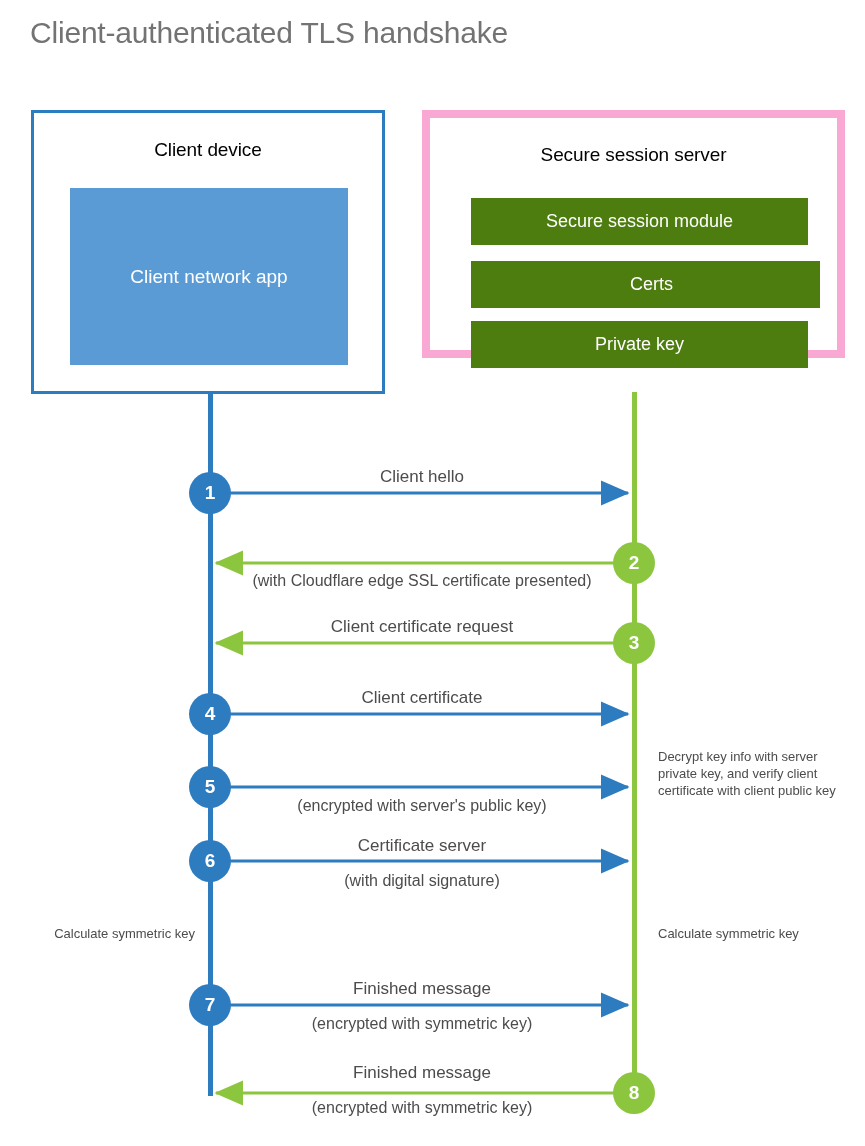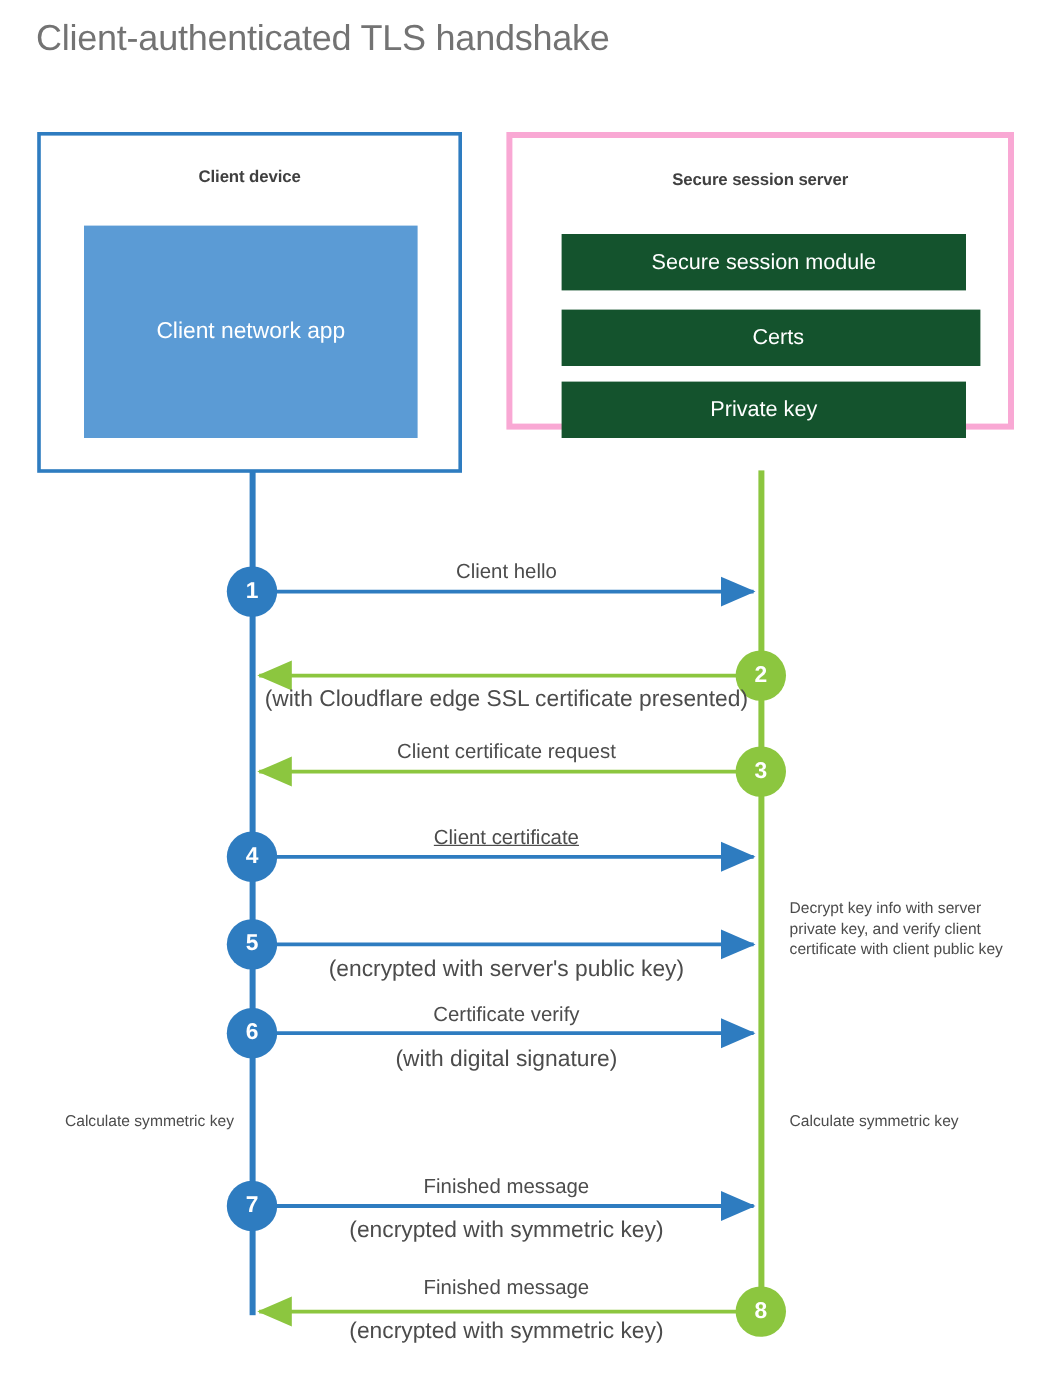--- a/index.html
+++ b/index.html
@@ -9,31 +9,31 @@
 
   .canvas{position:absolute;left:0;top:0;width:865px;height:1146px;}
 
   
   .title{position:absolute;left:30px;top:16px;font-size:30px;color:#737373;
          font-weight:400;letter-spacing:-0.2px;white-space:nowrap;}
 
   
   .panel{position:absolute;background:#ffffff;box-sizing:border-box;}
   .panel.client{left:31px;top:110px;width:354px;height:284px;border:3px solid #2e7cc0;}
-  .panel.server{left:422px;top:110px;width:423px;height:248px;border:5px solid #f9a8d4;}
+  .panel.server{left:422px;top:110px;width:423px;height:248px;border:8px solid #f9a8d4;}
 
   .panel-title{position:absolute;left:0;right:0;top:26px;text-align:center;
-               font-size:14px;font-weight:bold;color:#404040;letter-spacing:-0.1px;}
+               font-size:19px;font-weight:normal;color:#000000;letter-spacing:-0.1px;}
 
   .client-app{position:absolute;left:36px;top:75px;width:278px;height:177px;
               background:#5b9bd5;display:flex;align-items:center;justify-content:center;}
   .client-app span{color:#ffffff;font-size:19px;line-height:26px;text-align:center;
                    font-weight:400;}
 
-  .srv-bar{position:absolute;left:41px;width:337px;height:47px;background:#14532d;
+  .srv-bar{position:absolute;left:41px;width:337px;height:47px;background:#4d7c0f;
            display:flex;align-items:center;justify-content:center;}
   .srv-bar span{color:#ffffff;font-size:18px;font-weight:400;}
   .srv-bar.b0{top:80px;}
   .srv-bar.b1{top:143px;padding-left:12px;}
   .srv-bar.b2{top:203px;}
 
   
   .lifeline{position:absolute;width:5px;}
   .lifeline.blue{left:208px;top:392px;height:704px;background:#2e7cc0;}
   .lifeline.green{left:632px;top:392px;height:702px;background:#8cc63f;}
@@ -45,21 +45,21 @@
   .step-circle.blue{background:#2e7cc0;left:189px;}
   .step-circle.green{background:#8cc63f;left:613px;}
 
   
   .arrow-svg{position:absolute;left:0;top:0;width:865px;height:1146px;
              pointer-events:none;}
 
   
   .msg-main{position:absolute;text-align:center;font-size:17px;color:#4c4c4c;
             white-space:nowrap;}
-  .msg-sub{position:absolute;text-align:center;font-size:19px;color:#4c4c4c;
+  .msg-sub{position:absolute;text-align:center;font-size:16px;color:#4c4c4c;
            white-space:nowrap;}
 
   
   .note{position:absolute;font-size:13px;line-height:17px;color:#4c4c4c;}
   .note.right{left:658px;text-align:left;}
   .note.left{left:0px;width:195px;text-align:right;}
 </style>
 </head>
 <body>
 
@@ -141,25 +141,25 @@
   <div class="step-circle green" style="top:1072px;">
       <span>8</span>
     </div>
 
   <div class="msg-main" style="left:210px;width:424px;top:467px;">Client hello</div>
 
   <div class="msg-sub" style="left:210px;width:424px;top:572px;">(with Cloudflare edge SSL certificate presented)</div>
 
   <div class="msg-main" style="left:210px;width:424px;top:617px;">Client certificate request</div>
 
-  <div class="msg-main" style="left:210px;width:424px;top:688px;text-decoration:underline;">Client certificate</div>
+  <div class="msg-main" style="left:210px;width:424px;top:688px;">Client certificate</div>
 
   <div class="msg-sub" style="left:210px;width:424px;top:797px;">(encrypted with server's public key)</div>
 
-  <div class="msg-main" style="left:210px;width:424px;top:836px;">Certificate verify</div>
+  <div class="msg-main" style="left:210px;width:424px;top:836px;">Certificate server</div>
   <div class="msg-sub" style="left:210px;width:424px;top:872px;">(with digital signature)</div>
 
   <div class="msg-main" style="left:210px;width:424px;top:979px;">Finished message</div>
   <div class="msg-sub" style="left:210px;width:424px;top:1015px;">(encrypted with symmetric key)</div>
 
   <div class="msg-main" style="left:210px;width:424px;top:1063px;">Finished message</div>
   <div class="msg-sub" style="left:210px;width:424px;top:1099px;">(encrypted with symmetric key)</div>
 
   <div class="note right" style="top:748px;width:180px;">Decrypt key info with server private key, and verify client certificate with client public key</div>
   <div class="note left" style="top:925px;">Calculate symmetric key</div>

